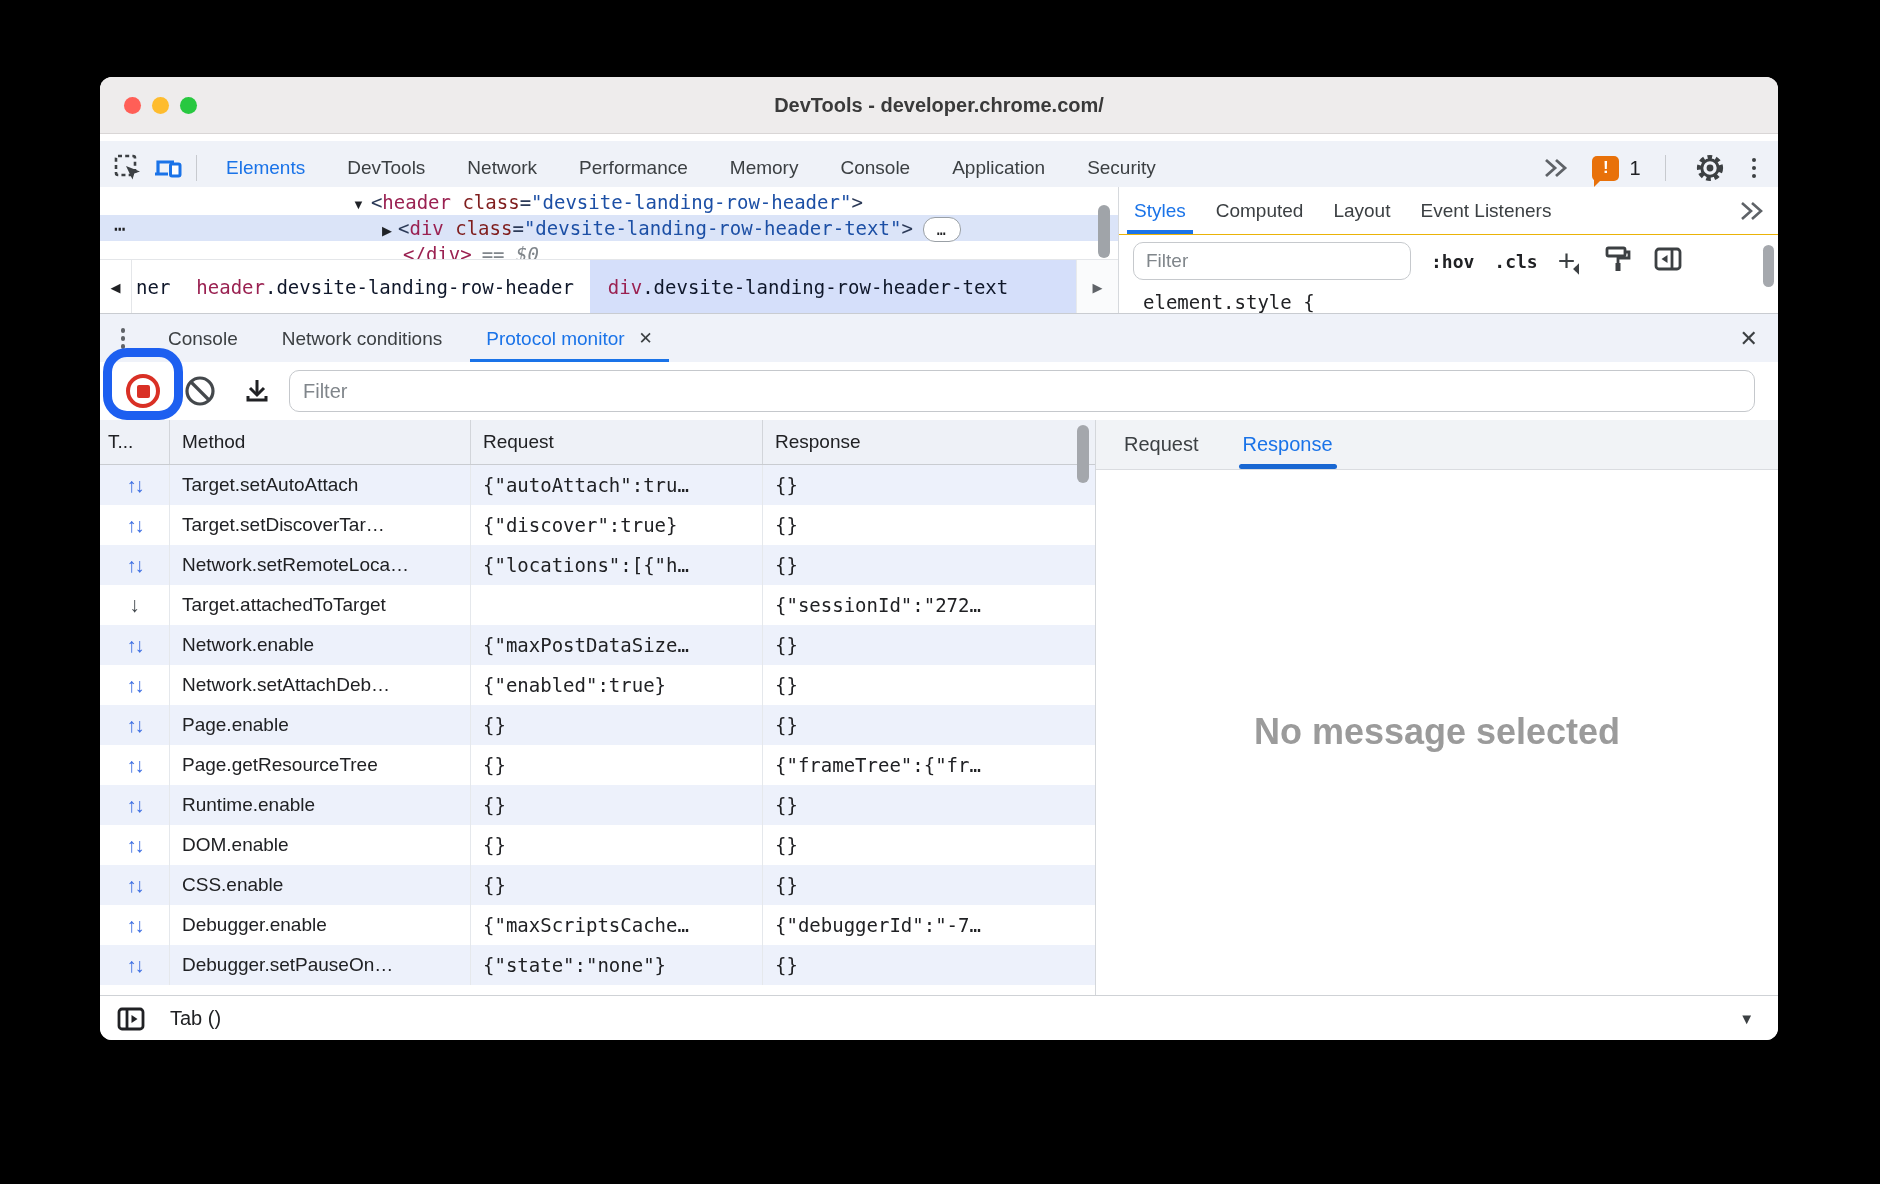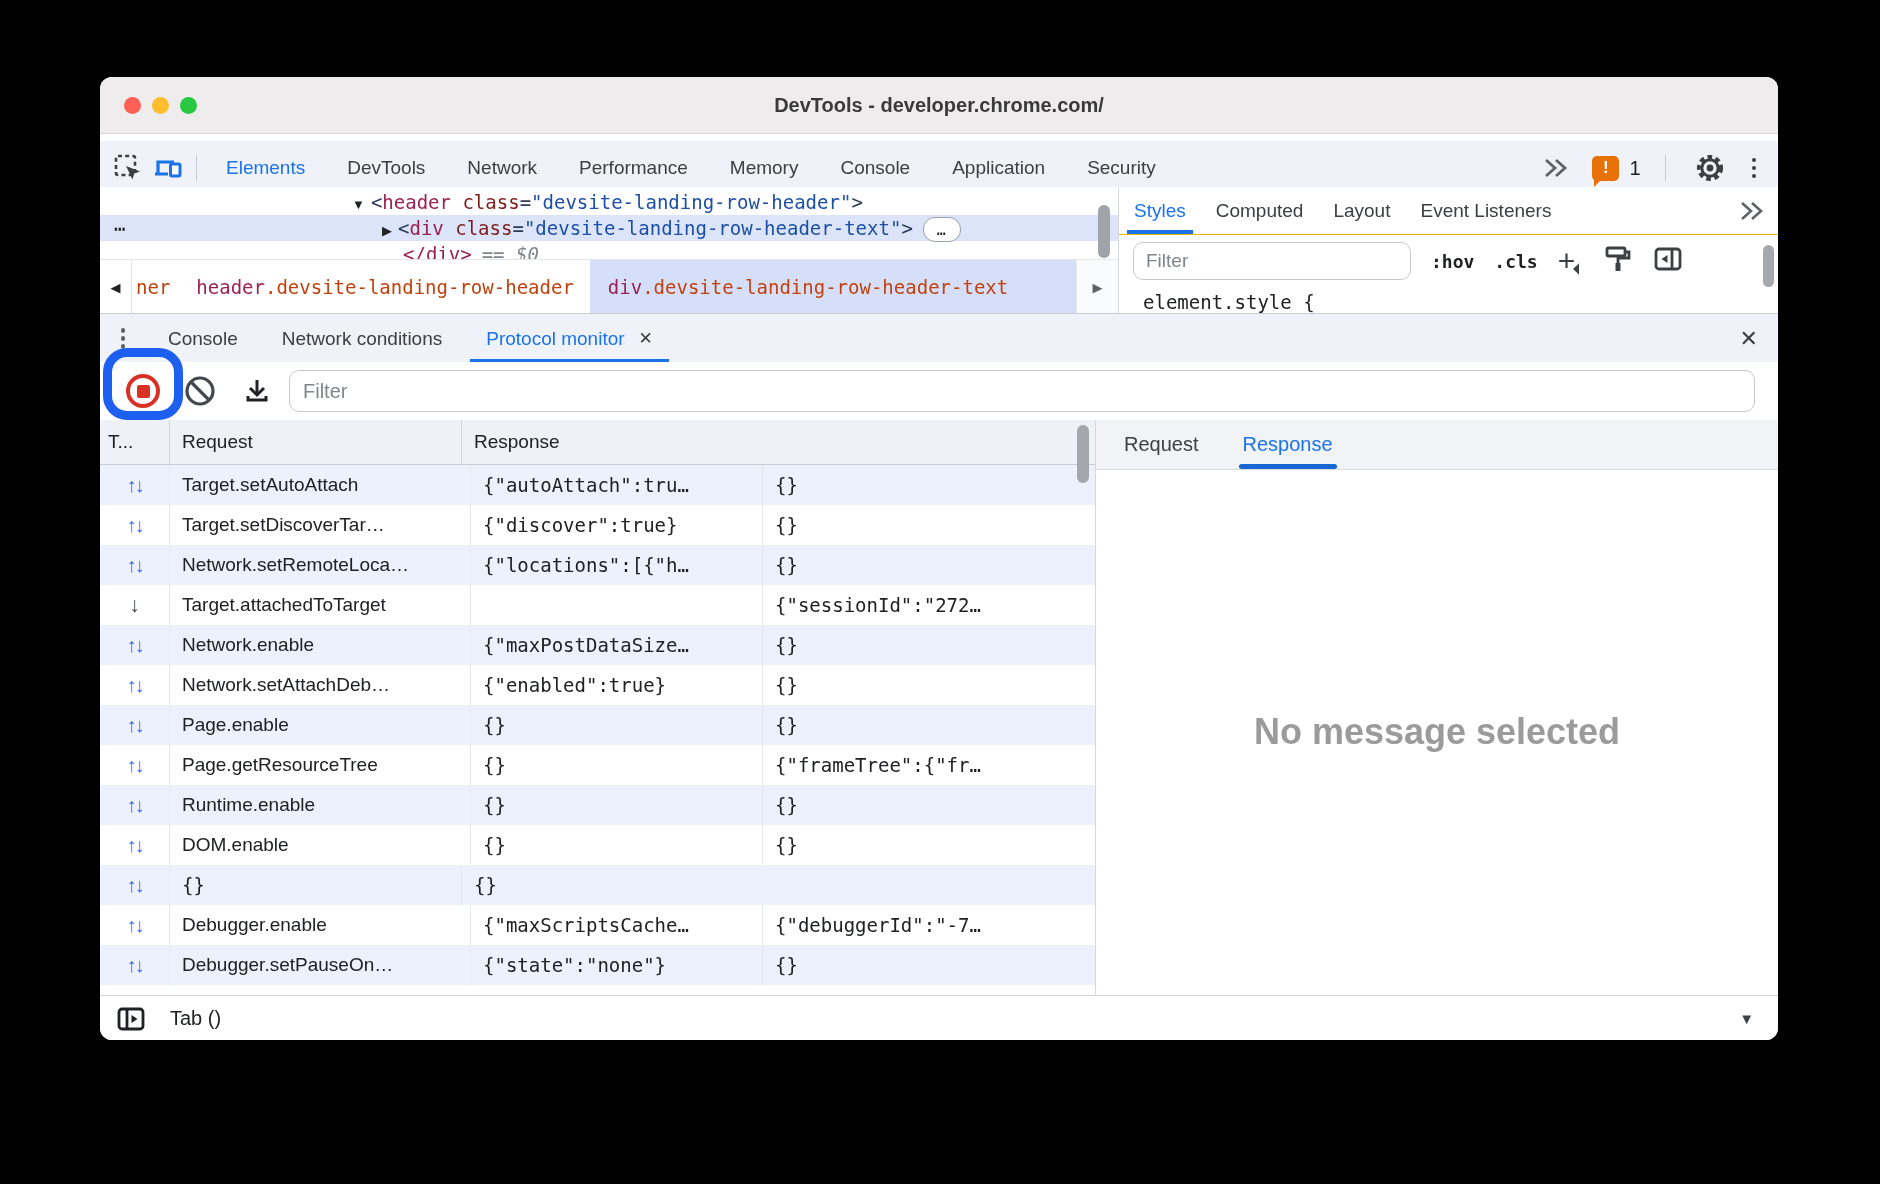--- a/index.html
+++ b/index.html
@@ -37,21 +37,21 @@
   .flag{color:#80868b;font-style:italic;margin-left:10px;}
   .sel-line{background:#dbe4f8;}
   .inline-menu{position:absolute;left:14px;top:0;color:#202124;letter-spacing:1px;}
   .more-pill{display:inline-flex;align-items:center;justify-content:center;margin-left:10px;width:36px;height:23px;border:1.5px solid #9aa0a6;border-radius:12px;background:#fff;font-size:15px;letter-spacing:1px;color:#202124;vertical-align:middle;}
   .el-scroll{position:absolute;left:998px;top:18px;width:12px;height:53px;border-radius:6px;background:#a0a4a9;}
   
   .crumbbar{position:absolute;left:0;top:72px;width:1018px;height:54px;background:#fff;border-top:1px solid #e4e6e9;display:flex;align-items:stretch;font-family:"DejaVu Sans Mono",monospace;font-size:19px;}
   .crumb-nav{width:31px;display:flex;align-items:center;justify-content:center;font-size:13px;color:#202124;font-family:"Liberation Sans",sans-serif;background:#fff;border-right:1px solid #e4e6e9;}
   .crumb{display:flex;align-items:center;padding:0 16px;white-space:nowrap;}
   .crumb .c-tag{color:#9a2151;}
-  .crumb .c-cls{color:#c2410c;}
+  .crumb .c-cls{color:#0f172a;}
   .crumb.clipped{padding:0 10px 0 4px;}
   .crumb.selected{background:#d5dffa;flex:1;padding:0 18px;}
   .crumb-nav.fwd{border-right:none;border-left:1px solid #e8eaec;background:#fafbfc;color:#5f6368;width:41px;}
   
   .styles-sidebar{position:absolute;left:1018px;top:0;width:660px;height:126px;background:#fff;border-left:1px solid #d6d9dd;overflow:hidden;}
   .ss-tabs{height:47px;display:flex;align-items:center;border-bottom:1px solid #eab308;}
   .ss-tab{position:relative;height:47px;line-height:47px;padding:0 15px;font-size:19px;color:#3c4043;white-space:nowrap;}
   .ss-tab.active{color:#1a73e8;}
   .ss-tab.active::after{content:"";position:absolute;left:8px;right:8px;bottom:0;height:4px;background:#1a73e8;}
   .ss-more{margin-left:auto;margin-right:14px;display:flex;align-items:center;}
@@ -285,20 +285,21 @@
     </span>
     <input class="pm-filter" placeholder="Filter" style="">
   </div>
 
   <div class="annotation-ring"></div>
 
   <div class="pm-body">
     <div class="pm-table">
       <div class="tb-head">
         <div class="th c-type">T...</div>
+        <div class="th c-method">Method</div>
         <div class="th c-req">Request</div>
         <div class="th c-resp">Response</div>
       </div>
       <div>
           <div class="tr">
             <div class="td c-type">
               <span class="t-both">↑↓</span>
             </div>
             <div class="td c-method">Target.setAutoAttach</div>
             <div class="td c-req">{"autoAttach":tru…</div>
@@ -373,20 +374,21 @@
               <span class="t-both">↑↓</span>
             </div>
             <div class="td c-method">DOM.enable</div>
             <div class="td c-req">{}</div>
             <div class="td c-resp">{}</div>
           </div>
           <div class="tr">
             <div class="td c-type">
               <span class="t-both">↑↓</span>
             </div>
+            <div class="td c-method">CSS.enable</div>
             <div class="td c-req">{}</div>
             <div class="td c-resp">{}</div>
           </div>
           <div class="tr">
             <div class="td c-type">
               <span class="t-both">↑↓</span>
             </div>
             <div class="td c-method">Debugger.enable</div>
             <div class="td c-req">{"maxScriptsCache…</div>
             <div class="td c-resp">{"debuggerId":"-7…</div>

